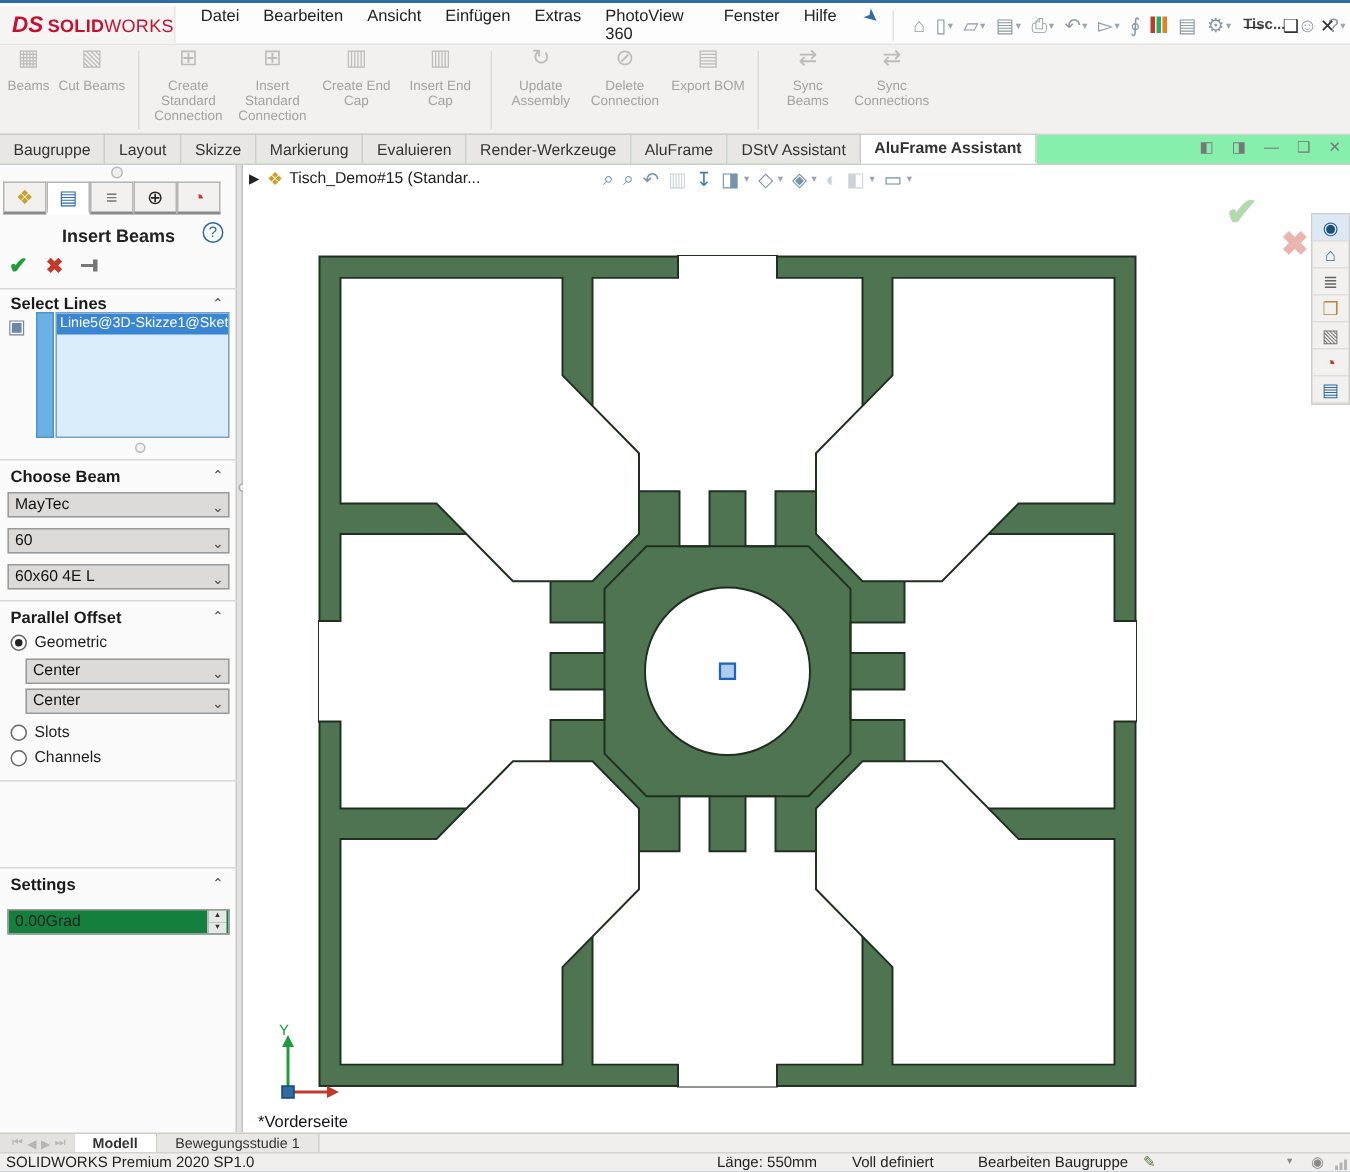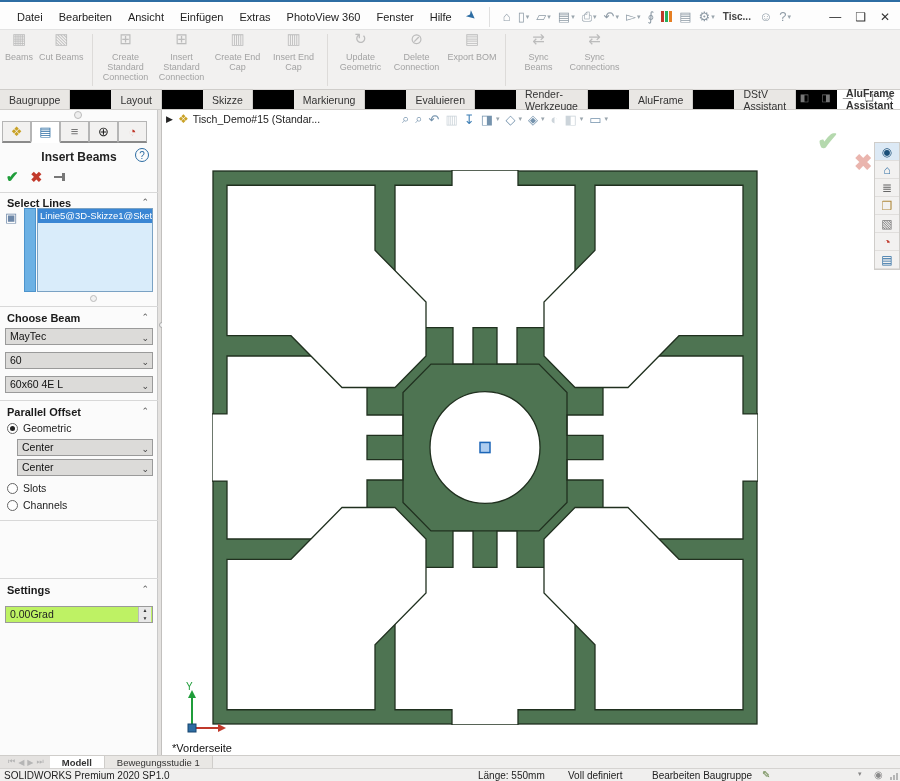--- a/index.html
+++ b/index.html
@@ -23,21 +23,21 @@
   #doc-short { font-size:10px; color:#444; padding:0 4px; font-weight:bold; }
   #winctrl { position:absolute; right:4px; top:0; height:26px; display:flex; align-items:center; gap:14px; font-size:12px; color:#333; padding-right:6px; }
 
   
   #ribbon { position:absolute; top:28px; left:0; width:900px; height:60px; background:#f2f1f0; border-bottom:1px solid #d9d7d5; display:flex; align-items:flex-start; padding:3px 2px 0 2px; }
   .rbtn { display:flex; flex-direction:column; align-items:center; text-align:center; font-size:9px; line-height:10px; color:#a3a3a3; padding:1px 3px; min-width:34px; max-width:56px; }
   .rbtn .ricon { font-size:15px; color:#bcbcbc; height:18px; }
   .rsep { width:1px; height:52px; background:#dddbd9; margin:1px 5px; }
 
   
-  #tabrow { position:absolute; top:88px; left:0; width:900px; height:20px; background:#000000; border-bottom:1px solid #cfcdca; display:flex; align-items:flex-end;gap:41px; }
+  #tabrow { position:absolute; top:88px; left:0; width:900px; height:20px; background:#86efac; border-bottom:1px solid #cfcdca; display:flex; align-items:flex-end; }
   .rtab { font-size:10.5px; color:#333; padding:3px 9px 3px 9px; border-right:1px solid #cfcdca; border-top:1px solid #cfcdca; background:#e9e7e4; height:20px; display:flex; align-items:center; }
   .rtab.active { background:#ffffff; font-weight:bold; border-bottom:1px solid #fff; }
   #tabrow-icons { position:absolute; right:6px; top:2px; display:flex; gap:12px; font-size:10px; color:#777; align-items:center; }
 
   
   #left-panel { position:absolute; top:108px; left:0; width:158px; height:645px; background:#fbfbfb; border-right:1px solid #c9c9c9; font-size:11px; color:#222; }
   #panel-handle { position:absolute; top:1px; left:74px; width:8px; height:8px; border:1px solid #bbb; border-radius:50%; background:#eee; }
   #pm-tabs { position:absolute; top:11px; left:2px; display:flex; }
   .pm-tab { width:29px; height:22px; border:1px solid #b5b5b5; border-bottom:2px solid #8a8a8a; background:#f2f1f0; display:flex; align-items:center; justify-content:center; font-size:13px; }
   .pm-tab.active { background:#fff; border-bottom:2px solid #fff; }
@@ -56,21 +56,21 @@
   #sel-bar { position:absolute; top:98px; left:24px; width:12px; height:84px; background:#6cb1e4; border:1px solid #4d94cc; }
   #sel-list { position:absolute; top:98px; left:37px; width:116px; height:84px; background:#d9ecfa; border:1px solid #7aa2c4; overflow:hidden; }
   .sel-item { height:14px; background:#3a86d4; color:#fff; font-size:9.5px; line-height:14px; padding:0 2px; white-space:nowrap; }
   #sel-handle { position:absolute; top:185px; left:90px; width:7px; height:7px; border:1px solid #bbb; border-radius:50%; background:#f2f2f2; }
   .dd { position:absolute; left:5px; width:148px; height:17px; background:#dcdbd9; border:1px solid #9a9a9a; font-size:10.5px; line-height:15px; padding:0 4px; color:#111; }
   .dd .dcaret { position:absolute; right:3px; top:2px; font-size:9px; color:#444; }
   .dd.inner { left:17px; width:136px; }
   .radio-row { position:absolute; left:7px; display:flex; align-items:center; gap:5px; font-size:10.5px; }
   .rdot { width:11px; height:11px; border:1px solid #666; border-radius:50%; background:#fff; position:relative; }
   .rdot.sel::after { content:""; position:absolute; left:2px; top:2px; width:5px; height:5px; background:#222; border-radius:50%; }
-  #spin { position:absolute; top:496px; left:5px; width:148px; height:17px; background:#bef264; border:1px solid #9a9a9a; font-size:10.5px; line-height:15px; padding:0 4px; }
+  #spin { position:absolute; top:496px; left:5px; width:148px; height:17px; background:#15803d; border:1px solid #9a9a9a; font-size:10.5px; line-height:15px; padding:0 4px; }
   #spin .steppers { position:absolute; right:1px; top:0; width:13px; height:15px; display:flex; flex-direction:column; border-left:1px solid #bbb; }
   #spin .steppers span { flex:1; font-size:5px; line-height:7px; text-align:center; color:#333; background:#e8e8e8; }
   #splitter { position:absolute; top:108px; left:158px; width:4px; height:645px; background:#e4e2e0; border-right:1px solid #c2c0be; }
   #splitter-dot { position:absolute; top:320px; left:159px; width:6px; height:6px; border:1px solid #aaa; border-radius:50%; background:#f0f0f0; }
 
   
   #viewport { position:absolute; top:108px; left:162px; width:710px; height:645px; background:#ffffff; overflow:hidden; }
   #vp-flyout { position:absolute; top:4px; left:4px; font-size:9px; color:#222; }
   #breadcrumb { position:absolute; top:2px; left:16px; display:flex; align-items:center; gap:4px; font-size:10.5px; color:#222; }
   #breadcrumb .asm-icon { color:#c9a227; font-size:12px; }
@@ -105,20 +105,24 @@
   #st-tag { position:absolute; left:874px; top:0; color:#8a8a8a; font-size:10px; }
   #st-bars { position:absolute; left:890px; top:4px; display:flex; align-items:flex-end; gap:1px; }
   #st-bars i { width:2px; background:#b5b5b5; display:inline-block; }
 </style>
 </head>
 <body>
 
 <div id="app">
 
   <div id="titlebar">
+    <div id="logo">
+      <span class="logo-ds">DS</span>
+      <span class="logo-word"><b>SOLID</b><span class="lt">WORKS</span></span>
+    </div>
     <div id="menus">
       <span class="menu-item">Datei</span>
       <span class="menu-item">Bearbeiten</span>
       <span class="menu-item">Ansicht</span>
       <span class="menu-item">Einfügen</span>
       <span class="menu-item">Extras</span>
       <span class="menu-item">PhotoView 360</span>
       <span class="menu-item">Fenster</span>
       <span class="menu-item">Hilfe</span>
       <span class="pin-glyph">➤</span>
@@ -196,21 +200,21 @@
         <span class="ricon">▥</span>
         <span>Create End Cap</span>
       </div>
     <div class="rbtn">
         <span class="ricon">▥</span>
         <span>Insert End Cap</span>
       </div>
     <div class="rsep"></div>
     <div class="rbtn">
         <span class="ricon">↻</span>
-        <span>Update Geometric</span>
+        <span>Update Assembly</span>
       </div>
     <div class="rbtn">
         <span class="ricon">⊘</span>
         <span>Delete Connection</span>
       </div>
     <div class="rbtn">
         <span class="ricon">▤</span>
         <span>Export BOM</span>
       </div>
     <div class="rsep"></div>

